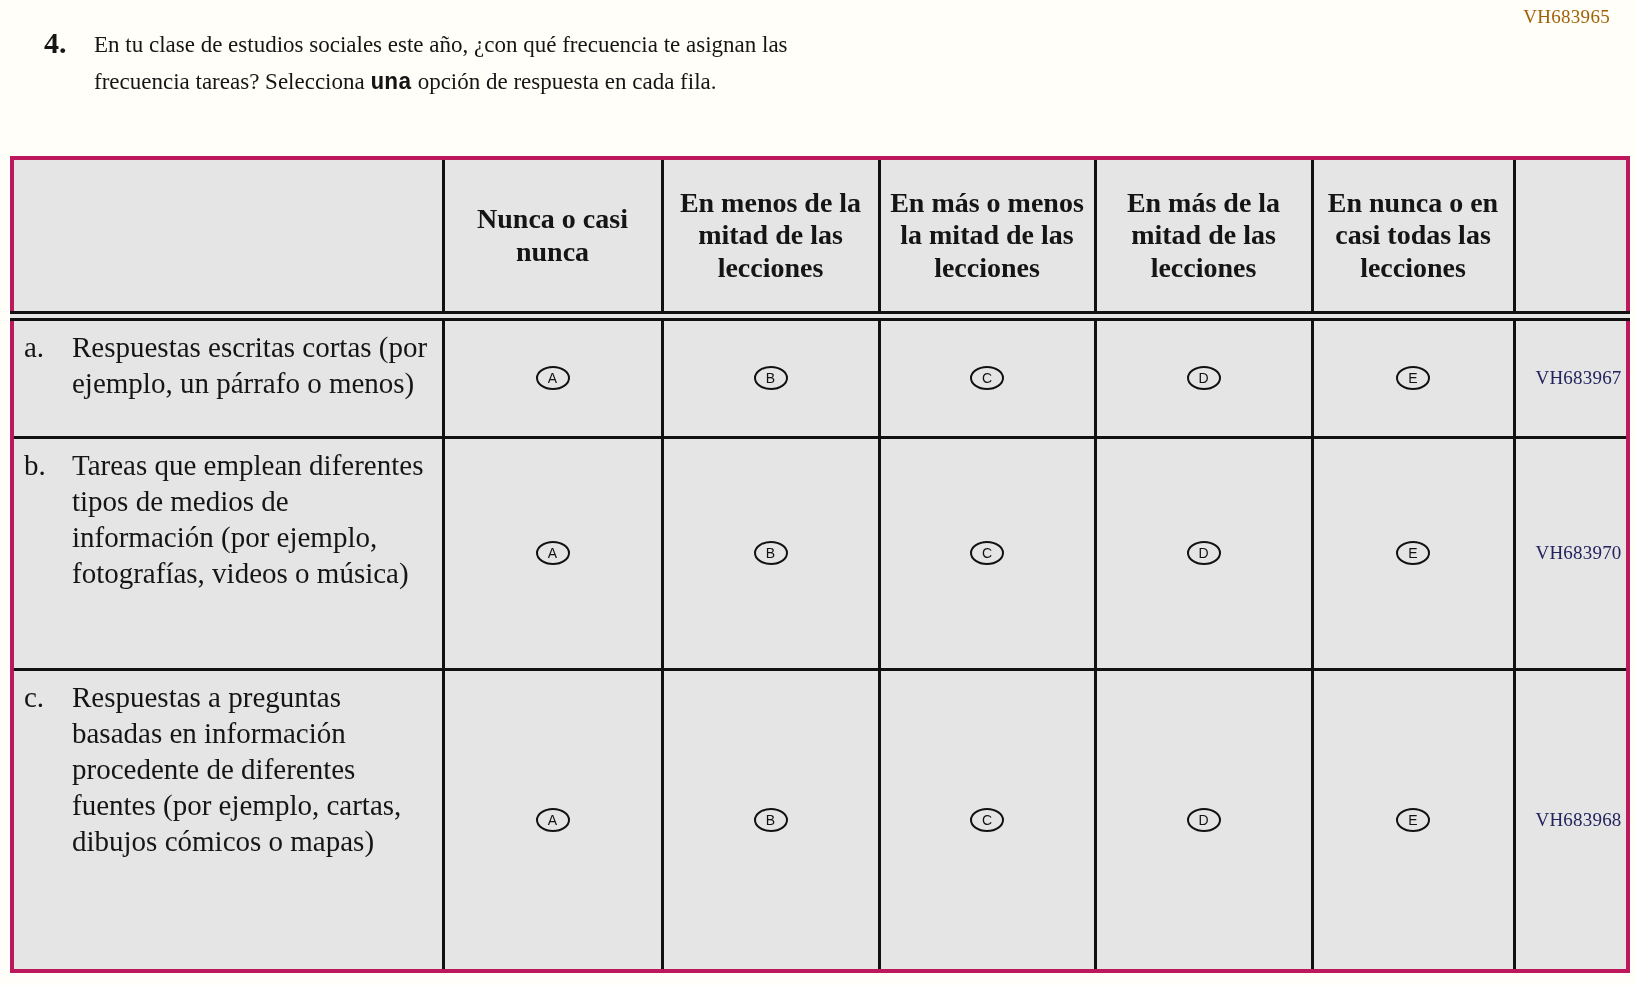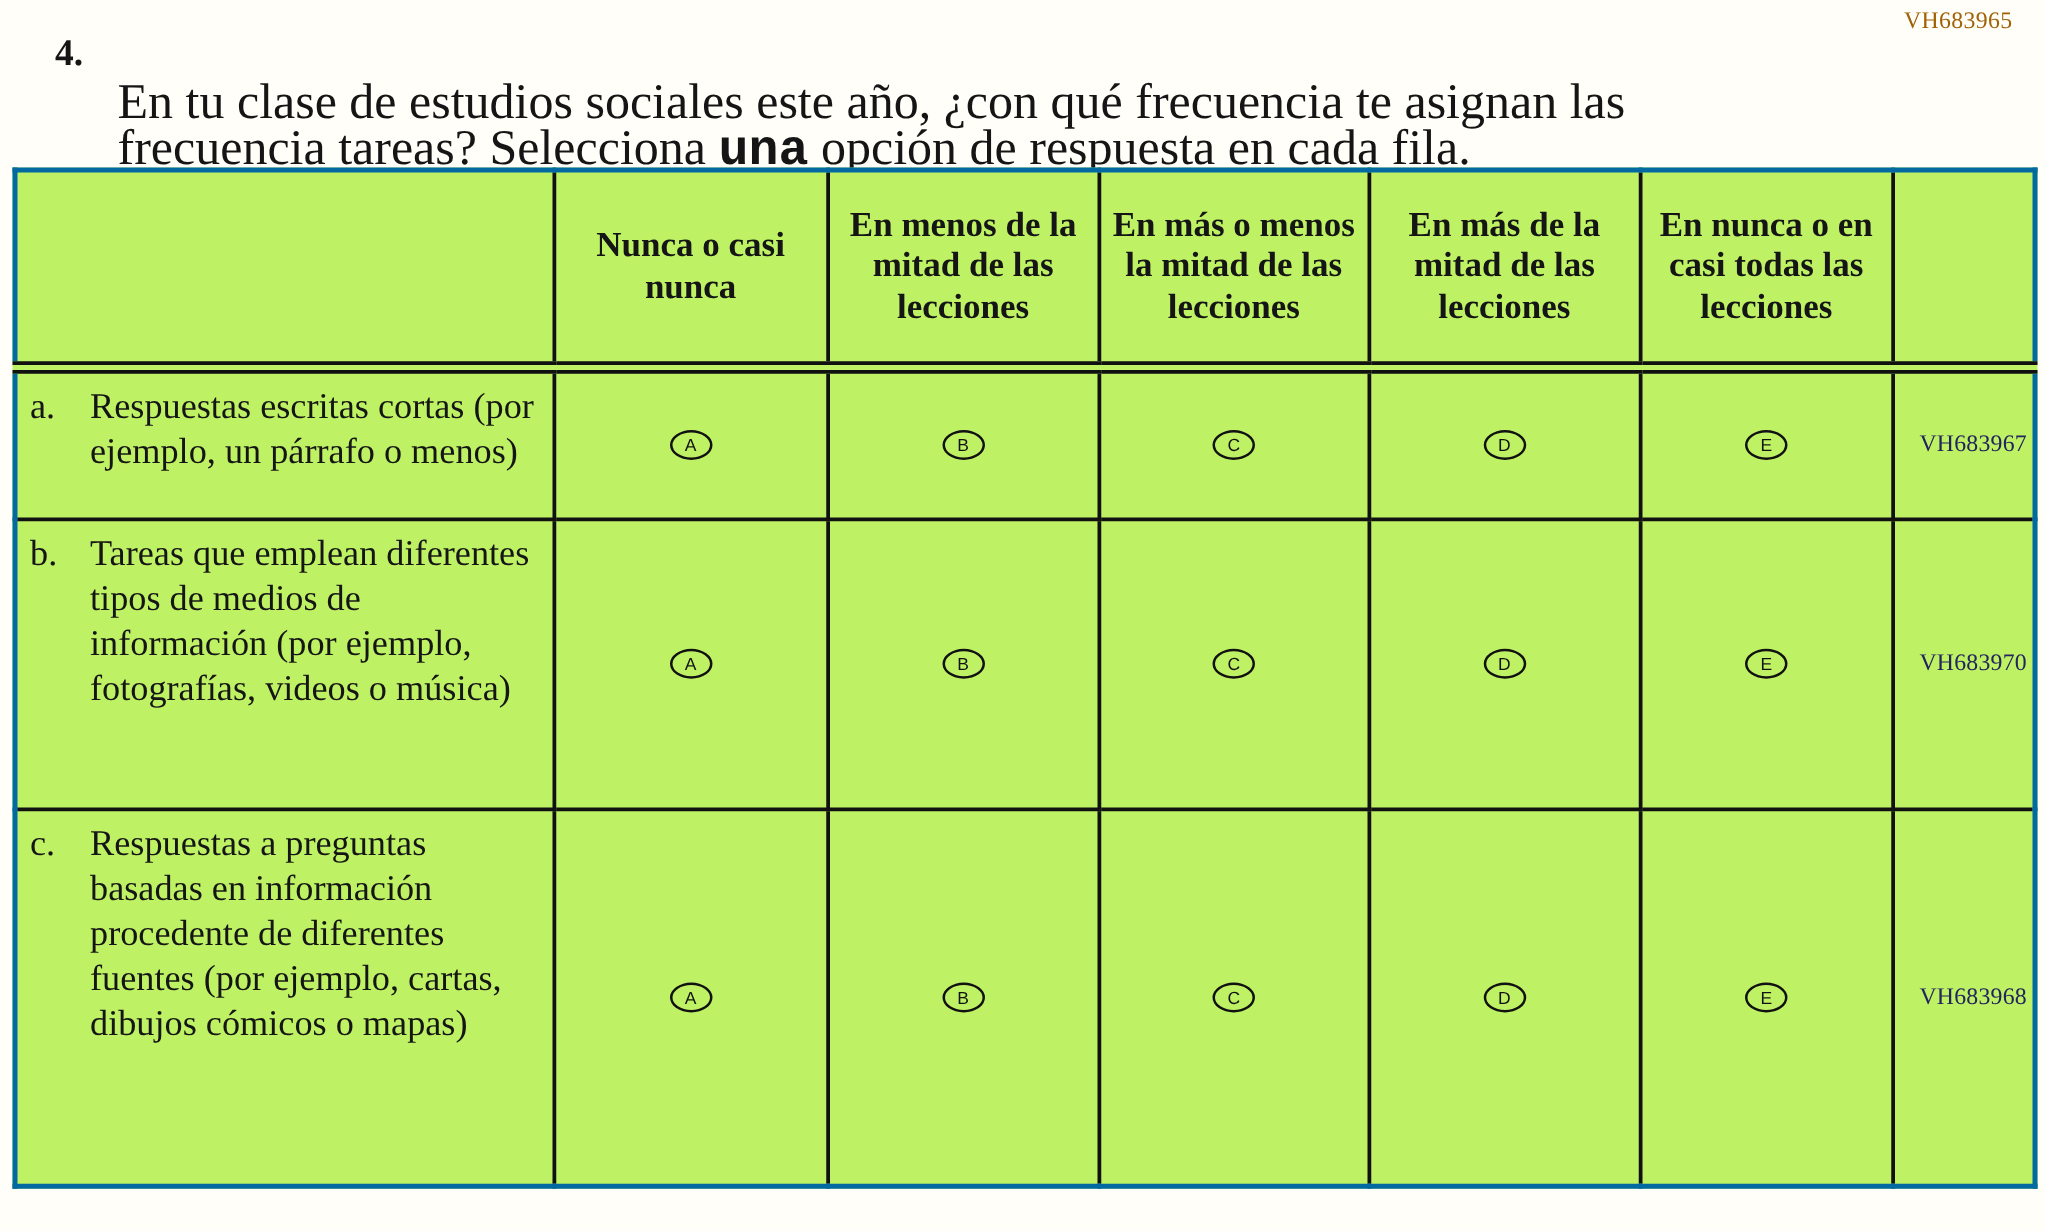--- a/index.html
+++ b/index.html
@@ -25,34 +25,33 @@
     display: flex;
     margin: 26px 0 0 44px;
   }
   .qnum {
     font-weight: bold;
     font-size: 30px;
     width: 50px;
     flex: 0 0 50px;
   }
   .qtext {
-    font-size: 40px;
+    font-size: 23px;
     line-height: 37px;
-    margin-top: 36px;
   }
   .qtext b { font-weight: bold; font-family: Liberation Mono, monospace; }
   table.survey {
     position: absolute;
     left: 10px;
-    top: 134px;
+    top: 156px;
     width: 1616px;
     border-collapse: collapse;
     table-layout: fixed;
-    border: 4px solid #0369a1;
-    background: #bef264;
+    border: 4px solid #be185d;
+    background: #e5e5e5;
   }
   table.survey th, table.survey td {
     border: 3px solid #111;
   }
   table.survey thead th {
     border-bottom: 10px double #111;
     font-size: 28px;
     font-weight: bold;
     text-align: center;
     vertical-align: middle;

